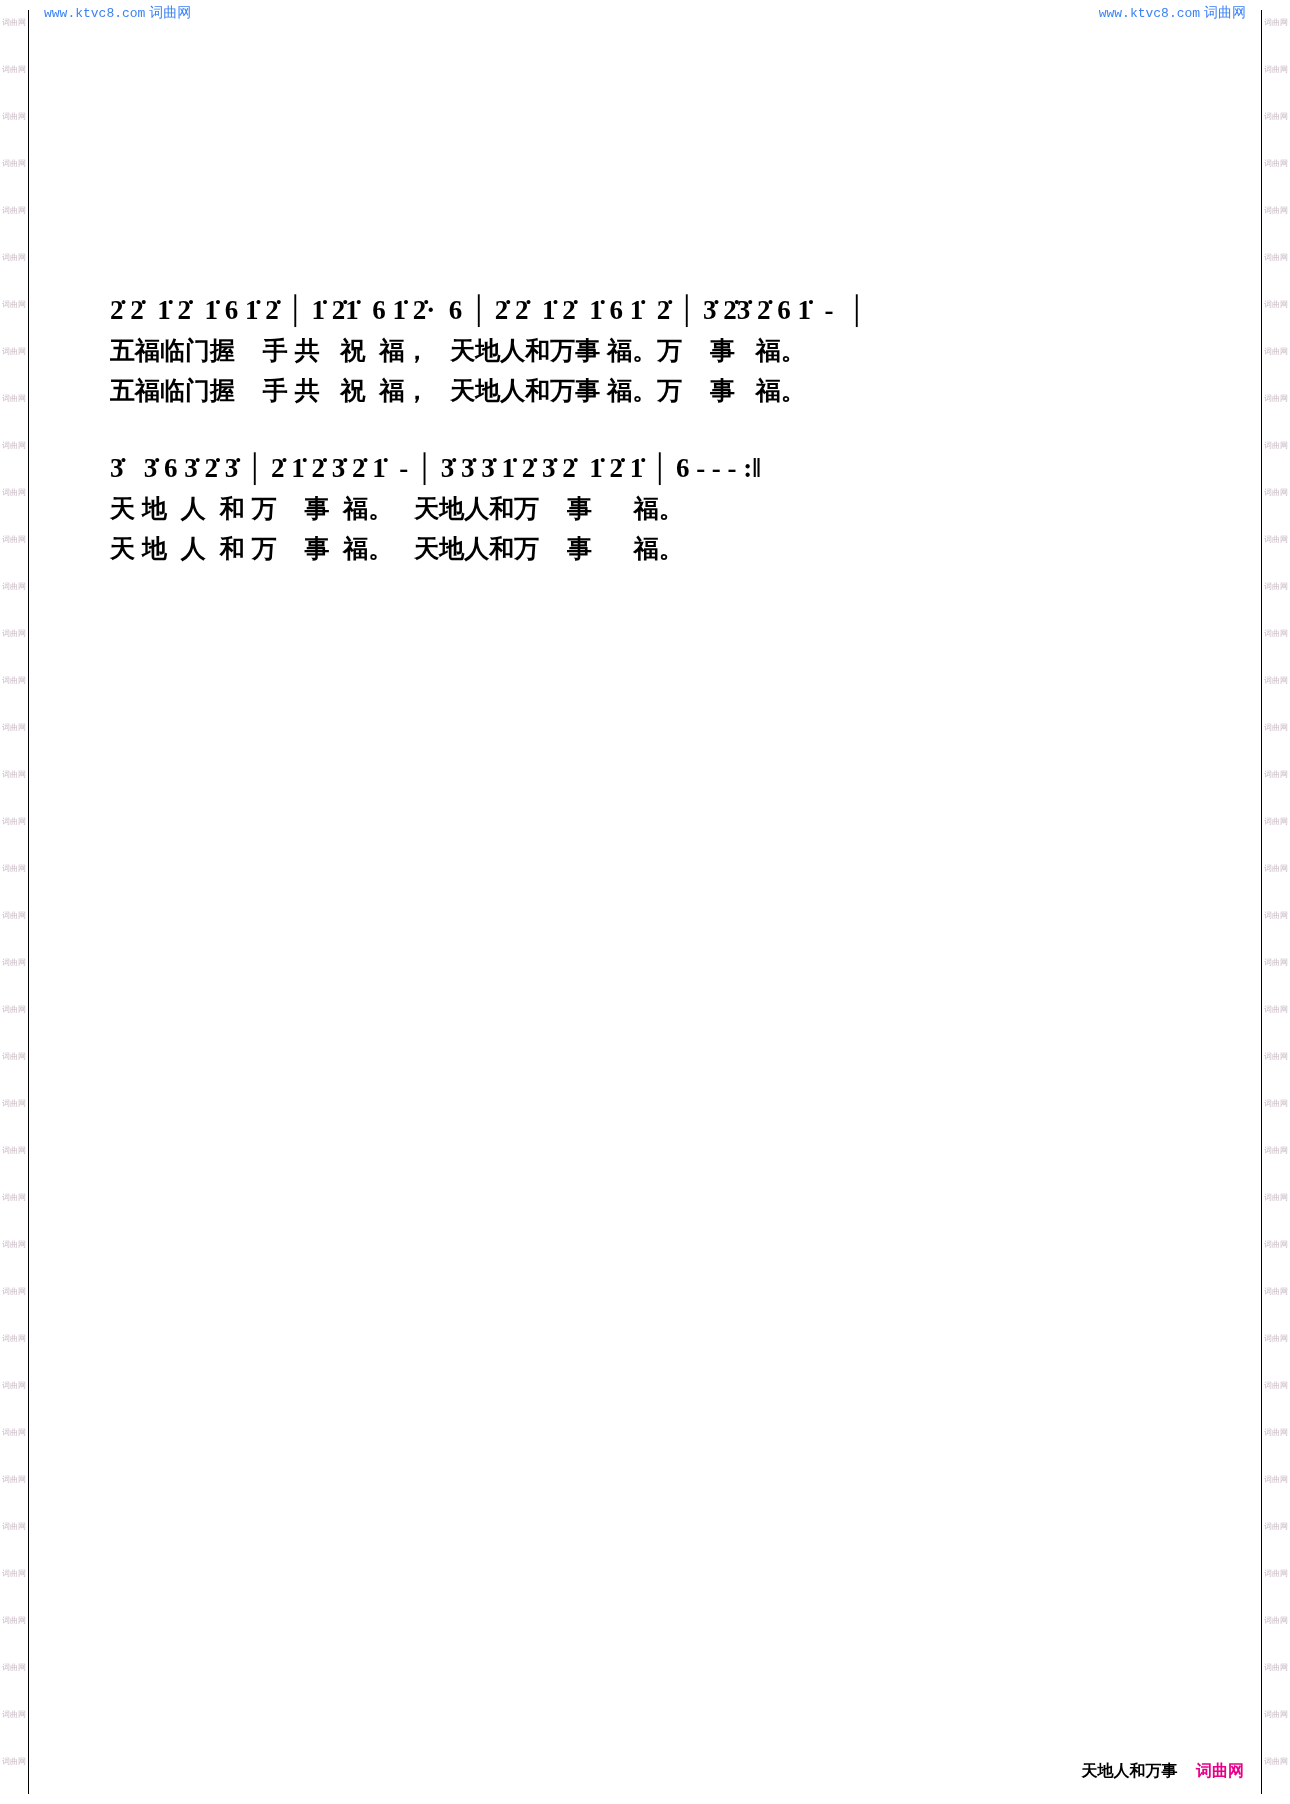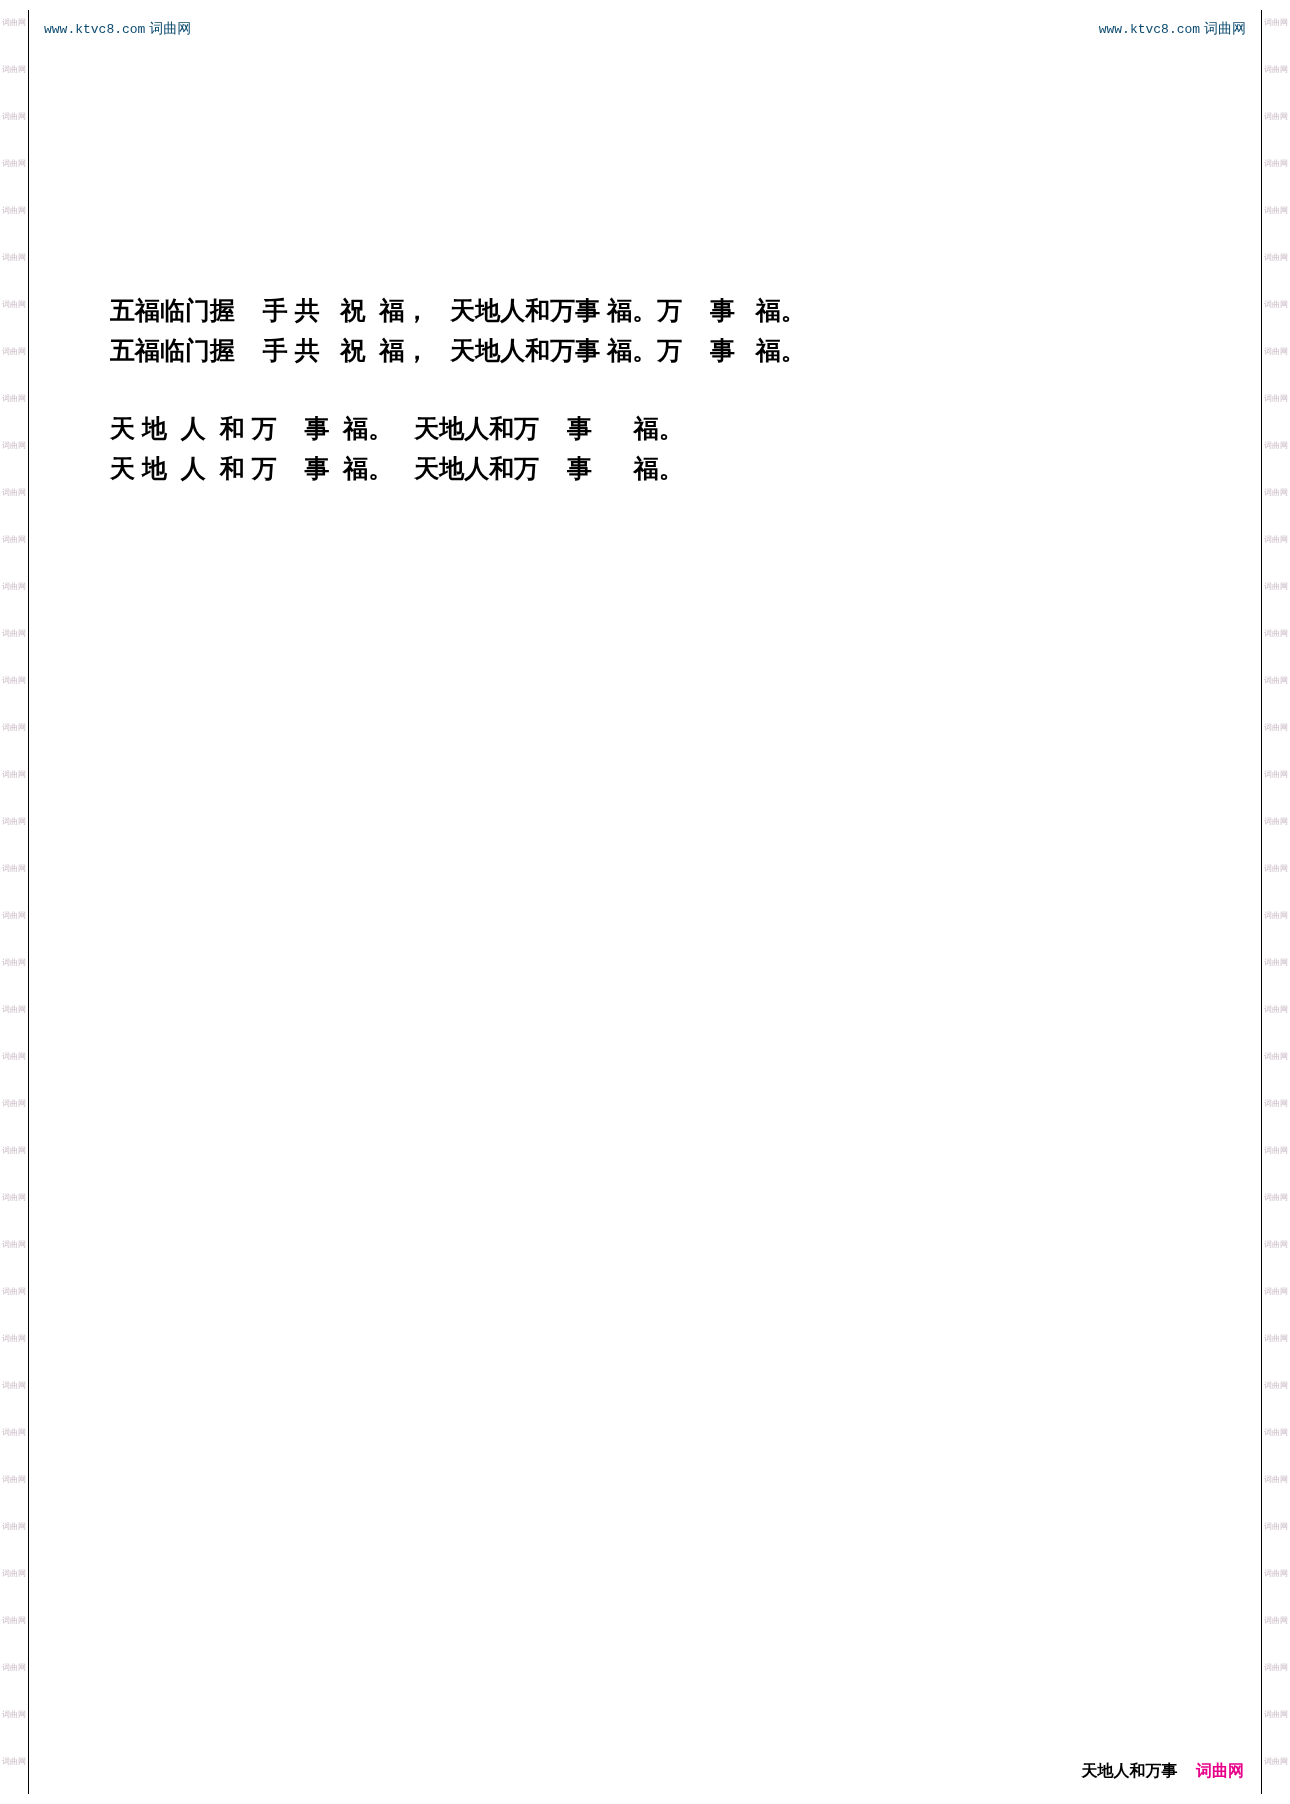--- a/index.html
+++ b/index.html
@@ -36,23 +36,23 @@
     font-size:8px;
     line-height:9px;
     color:#c9b9c4;
     text-align:center;
     letter-spacing:0;
   }
 
   
   .hdr{
     position:absolute;
-    top:20px;
+    top:4px;
     font-size:14px;
-    color:#0c4a6e;
+    color:#3b82f6;
     white-space:nowrap;
   }
   .hdr.left{left:44px;}
   .hdr.right{right:44px;}
   .hdr .url{font-family:"Liberation Mono", monospace;font-size:13px;}
   .hdr .cn{font-size:14px;}
 
   
   .score{
     position:absolute;
@@ -186,25 +186,27 @@
   <span class="cn">词曲网</span>
 </div>
 <div class="hdr right">
   <span class="url">www.ktvc8.com</span>
   <span class="cn">词曲网</span>
 </div>
 
 <div class="score">
 
   <div class="system">
+    <div class="notes">2̇ 2̇  1̇ 2̇  1̇ 6 1̇ 2̇ │ 1̇ 2̇1̇  6 1̇ 2̇·  6 │ 2̇ 2̇  1̇ 2̇  1̇ 6 1̇  2̇ │ 3̇ 2̇3̇ 2̇ 6 1̇  -  │</div>
     <div class="lyric">五福临门握    手 共   祝  福，   天地人和万事 福。万    事   福。</div>
     <div class="lyric">五福临门握    手 共   祝  福，   天地人和万事 福。万    事   福。</div>
   </div>
 
   <div class="system">
+    <div class="notes">3̇   3̇ 6 3̇ 2̇ 3̇ │ 2̇ 1̇ 2̇ 3̇ 2̇ 1̇  - │ 3̇ 3̇ 3̇ 1̇ 2̇ 3̇ 2̇  1̇ 2̇ 1̇ │ 6 - - - :‖</div>
     <div class="lyric">天 地  人  和 万    事  福。   天地人和万    事      福。</div>
     <div class="lyric">天 地  人  和 万    事  福。   天地人和万    事      福。</div>
   </div>
 
 
   <div class="system">
   </div>
 
 </div>
 

